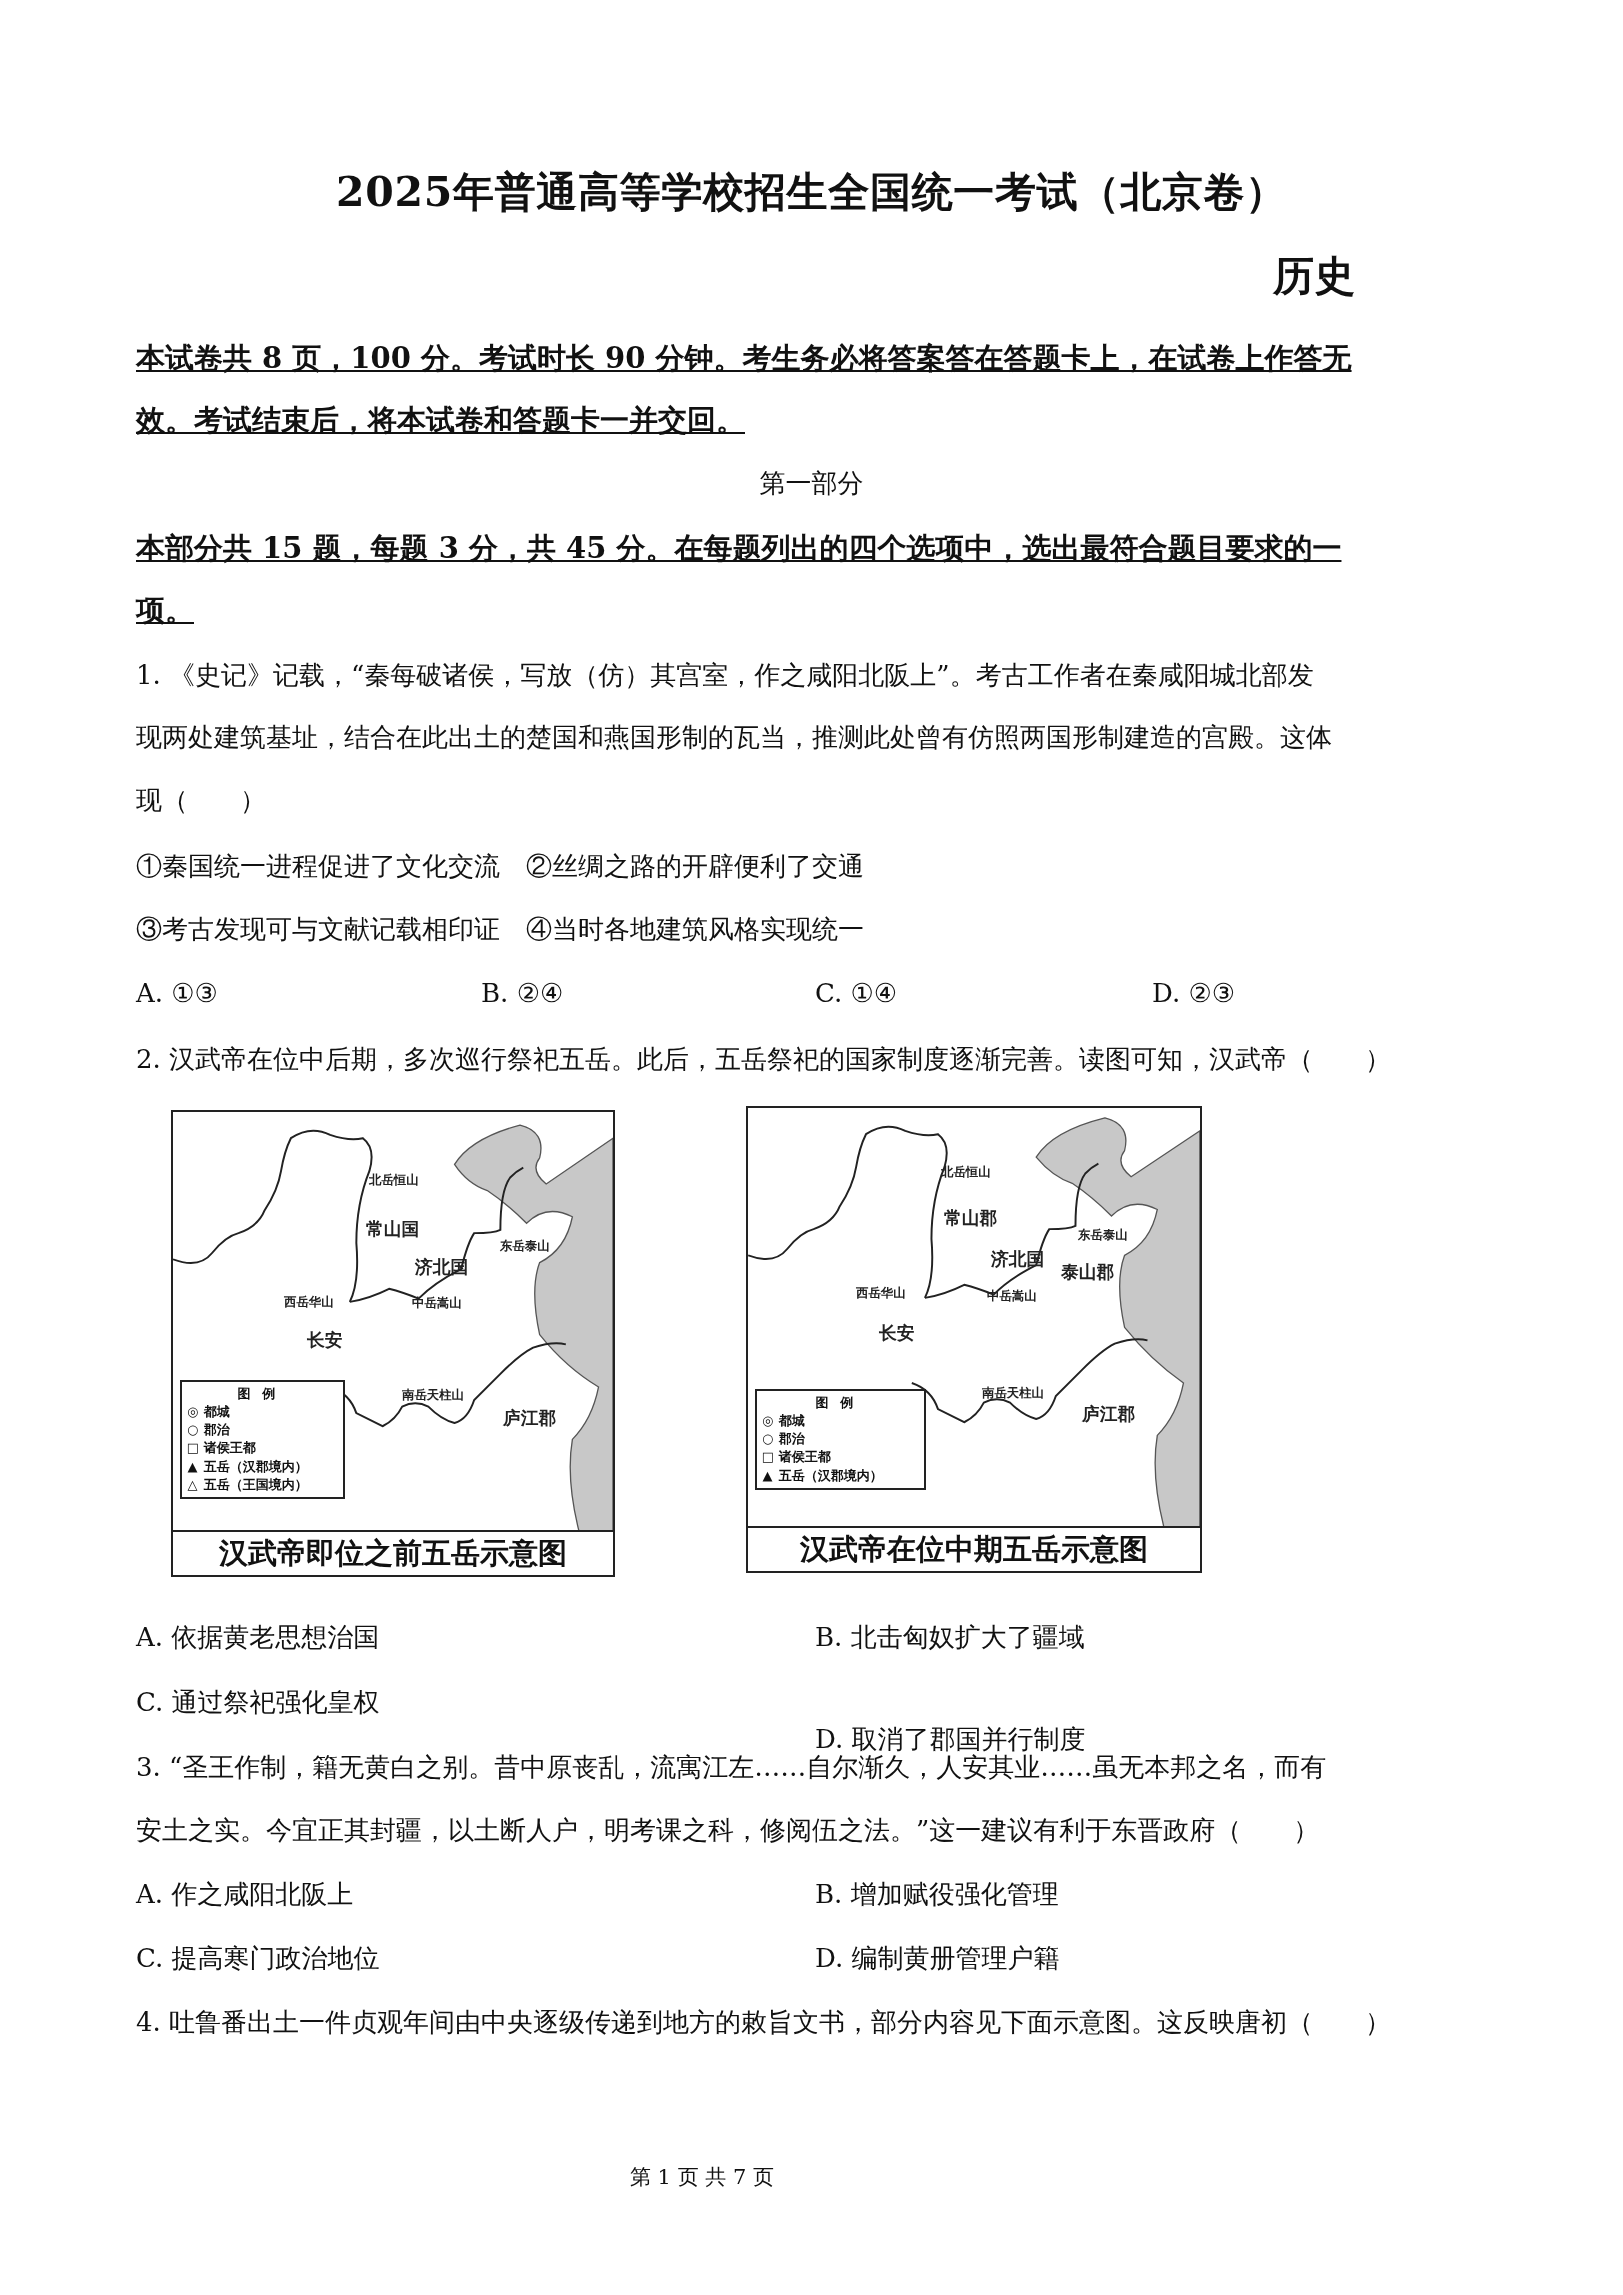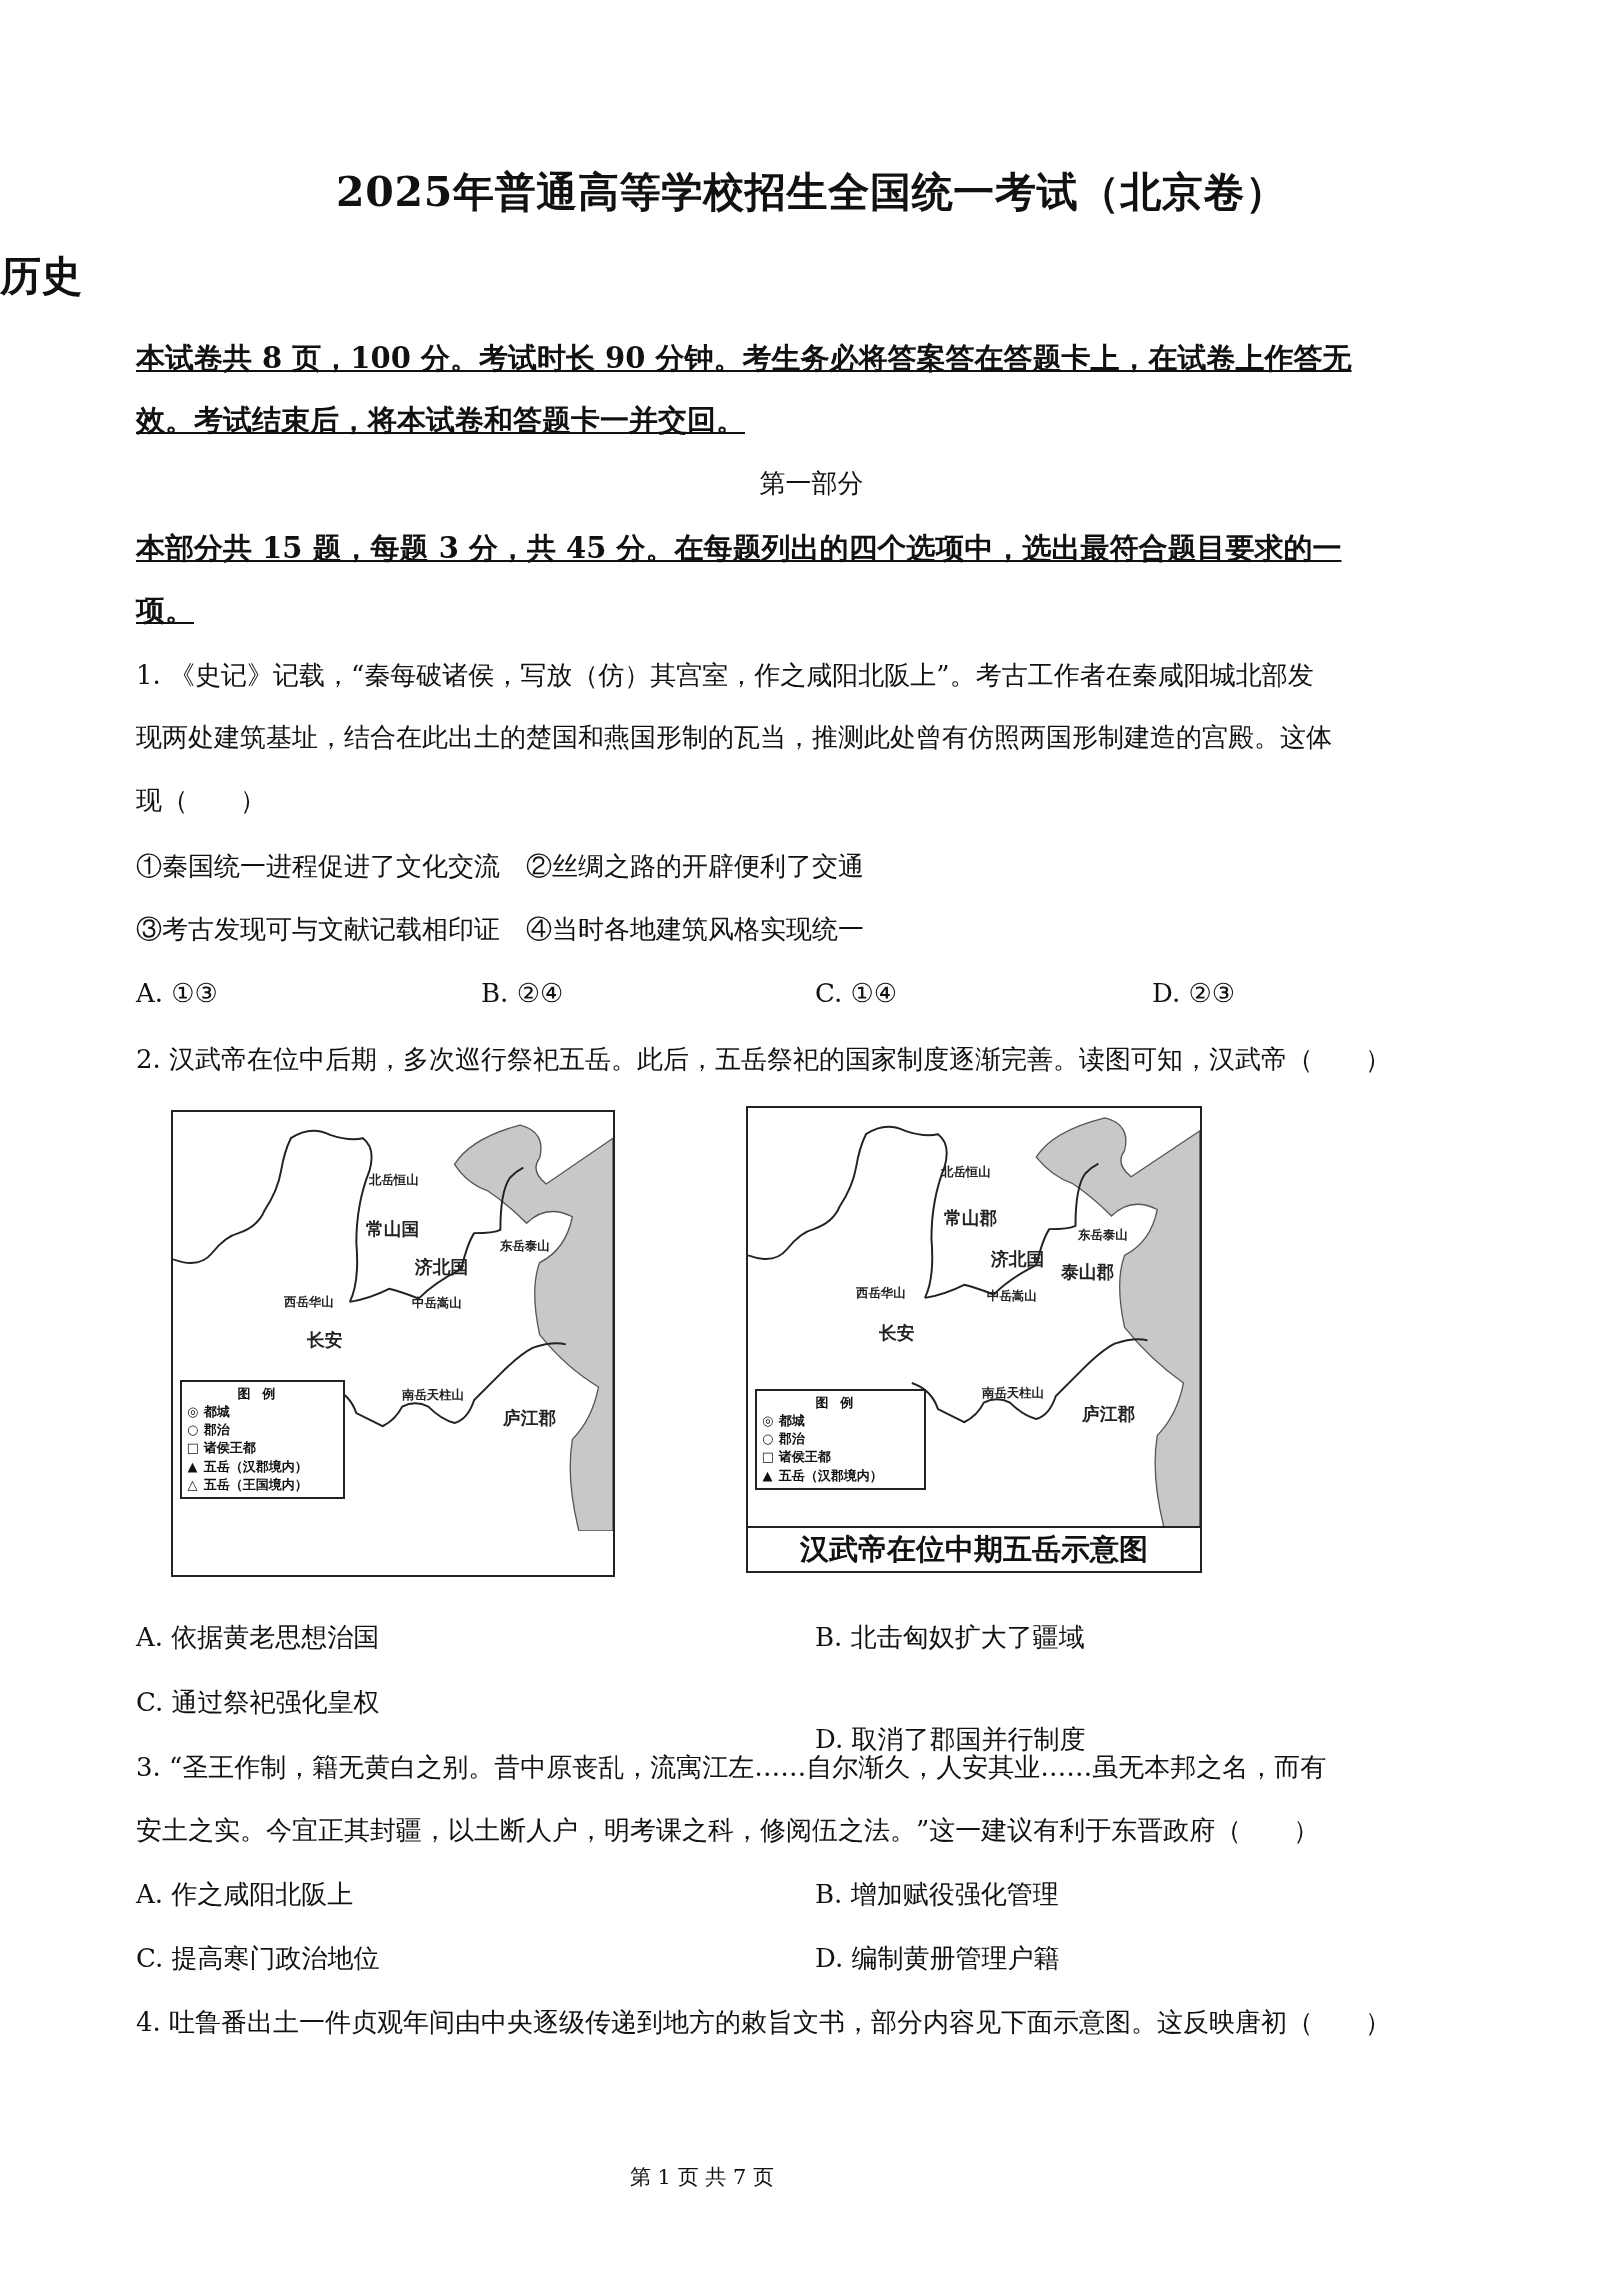--- a/index.html
+++ b/index.html
@@ -1,20 +1,20 @@
 <!DOCTYPE html>
 <html style="font-size:10.5px"><head>
 <meta charset="utf-8">
 <style>
   html, body { margin: 0; padding: 0; background: #ffffff; }
   body { width: 1623px; height: 2295px; position: relative; overflow: hidden;
          font-family: "DejaVu Serif", "Liberation Serif", serif; color: #111; }
   .abs { position: absolute; white-space: nowrap; }
   .title { left: 0; width: 1623px; text-align: center; top: 165px; font-size: 41px; font-weight: bold; letter-spacing: 0.7px; }
-  .subject { left: 0; width: 1355px; text-align: left; top: 249px; font-size: 41px; font-weight: bold; }
+  .subject { left: 0; width: 1355px; text-align: right; top: 249px; font-size: 41px; font-weight: bold; }
   .bold-line { left: 136px; font-size: 29px; font-weight: bold; text-decoration: underline; }
   .line { left: 136px; font-size: 26px; }
   .center { left: 0; width: 1623px; text-align: center; font-size: 26px; }
   .opt { font-size: 26px; }
   .footer { left: 0; width: 1404px; text-align: center; top: 2163px; font-size: 21px; }
   .map { position: absolute; border: 2.6px solid #222; background: #fff; }
   .map svg { position: absolute; left: 0; top: 0; }
   .map-caption { position: absolute; left: 0; right: 0; bottom: 0; height: 43px; border-top: 2.6px solid #222;
                  text-align: center; font-size: 29px; line-height: 43px; font-weight: bold; background: #fff; }
   .legend { position: absolute; left: 6.5px; border: 2px solid #222; background: #fff; font-size: 13px; line-height: 18.3px; padding: 2.6px 5.2px; font-family: "DejaVu Sans", sans-serif; font-weight: bold; }
@@ -87,20 +87,21 @@
           </div>
         <div class="legend-row">
             <span class="sym">▲</span>
             <span>五岳（汉郡境内）</span>
           </div>
         <div class="legend-row">
             <span class="sym">△</span>
             <span>五岳（王国境内）</span>
           </div>
       </div>
+      <div class="map-caption">汉武帝即位之前五岳示意图</div>
     </div>
 
     <div class="map" style="left:746px; top:1106px; width:452px; height:463px;">
       <svg width="452" height="419" viewBox="0 0 690 640">
         <path d="M440 75 Q465 35 545 15 Q585 25 575 65 Q560 85 585 105 L690 35 L690 640 L635 640 Q615 560 625 500 Q655 470 665 420 Q615 385 575 335 Q560 265 575 225 Q615 205 625 155 Q585 135 555 165 Q525 135 495 115 Q465 105 440 75 Z" fill="#c8c8c8" stroke="#555" stroke-width="2"></path>
         <path d="M0 225 Q40 240 60 215 Q80 190 100 185 Q130 175 140 150 Q160 120 165 90 Q170 60 180 40 Q210 20 240 35 Q270 45 290 40 Q310 55 300 90 Q280 140 280 200 Q285 260 270 290" fill="none" stroke="#222" stroke-width="3"></path>
         <path d="M270 290 Q300 285 330 270 Q350 275 375 285 Q400 260 440 240 Q450 200 460 185 Q490 185 500 180 Q500 120 515 100 Q525 90 535 85" fill="none" stroke="#222" stroke-width="3"></path>
         <path d="M250 420 Q280 430 290 460 Q310 470 330 480 Q350 470 360 450 Q380 440 400 450 Q420 470 440 475 Q460 470 470 440 Q490 420 510 400 Q540 370 560 360 Q590 350 610 355" fill="none" stroke="#222" stroke-width="3"></path>
       </svg>
       <div class="maplabel" style="left:193px; top:56px;">北岳恒山</div>

